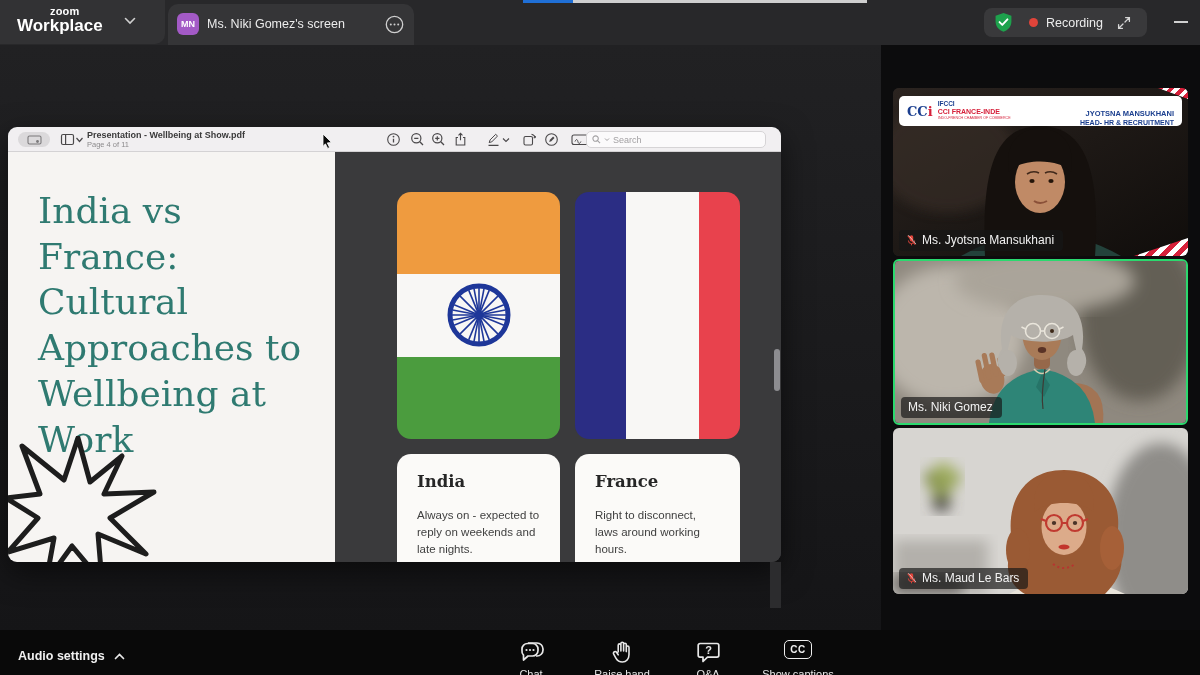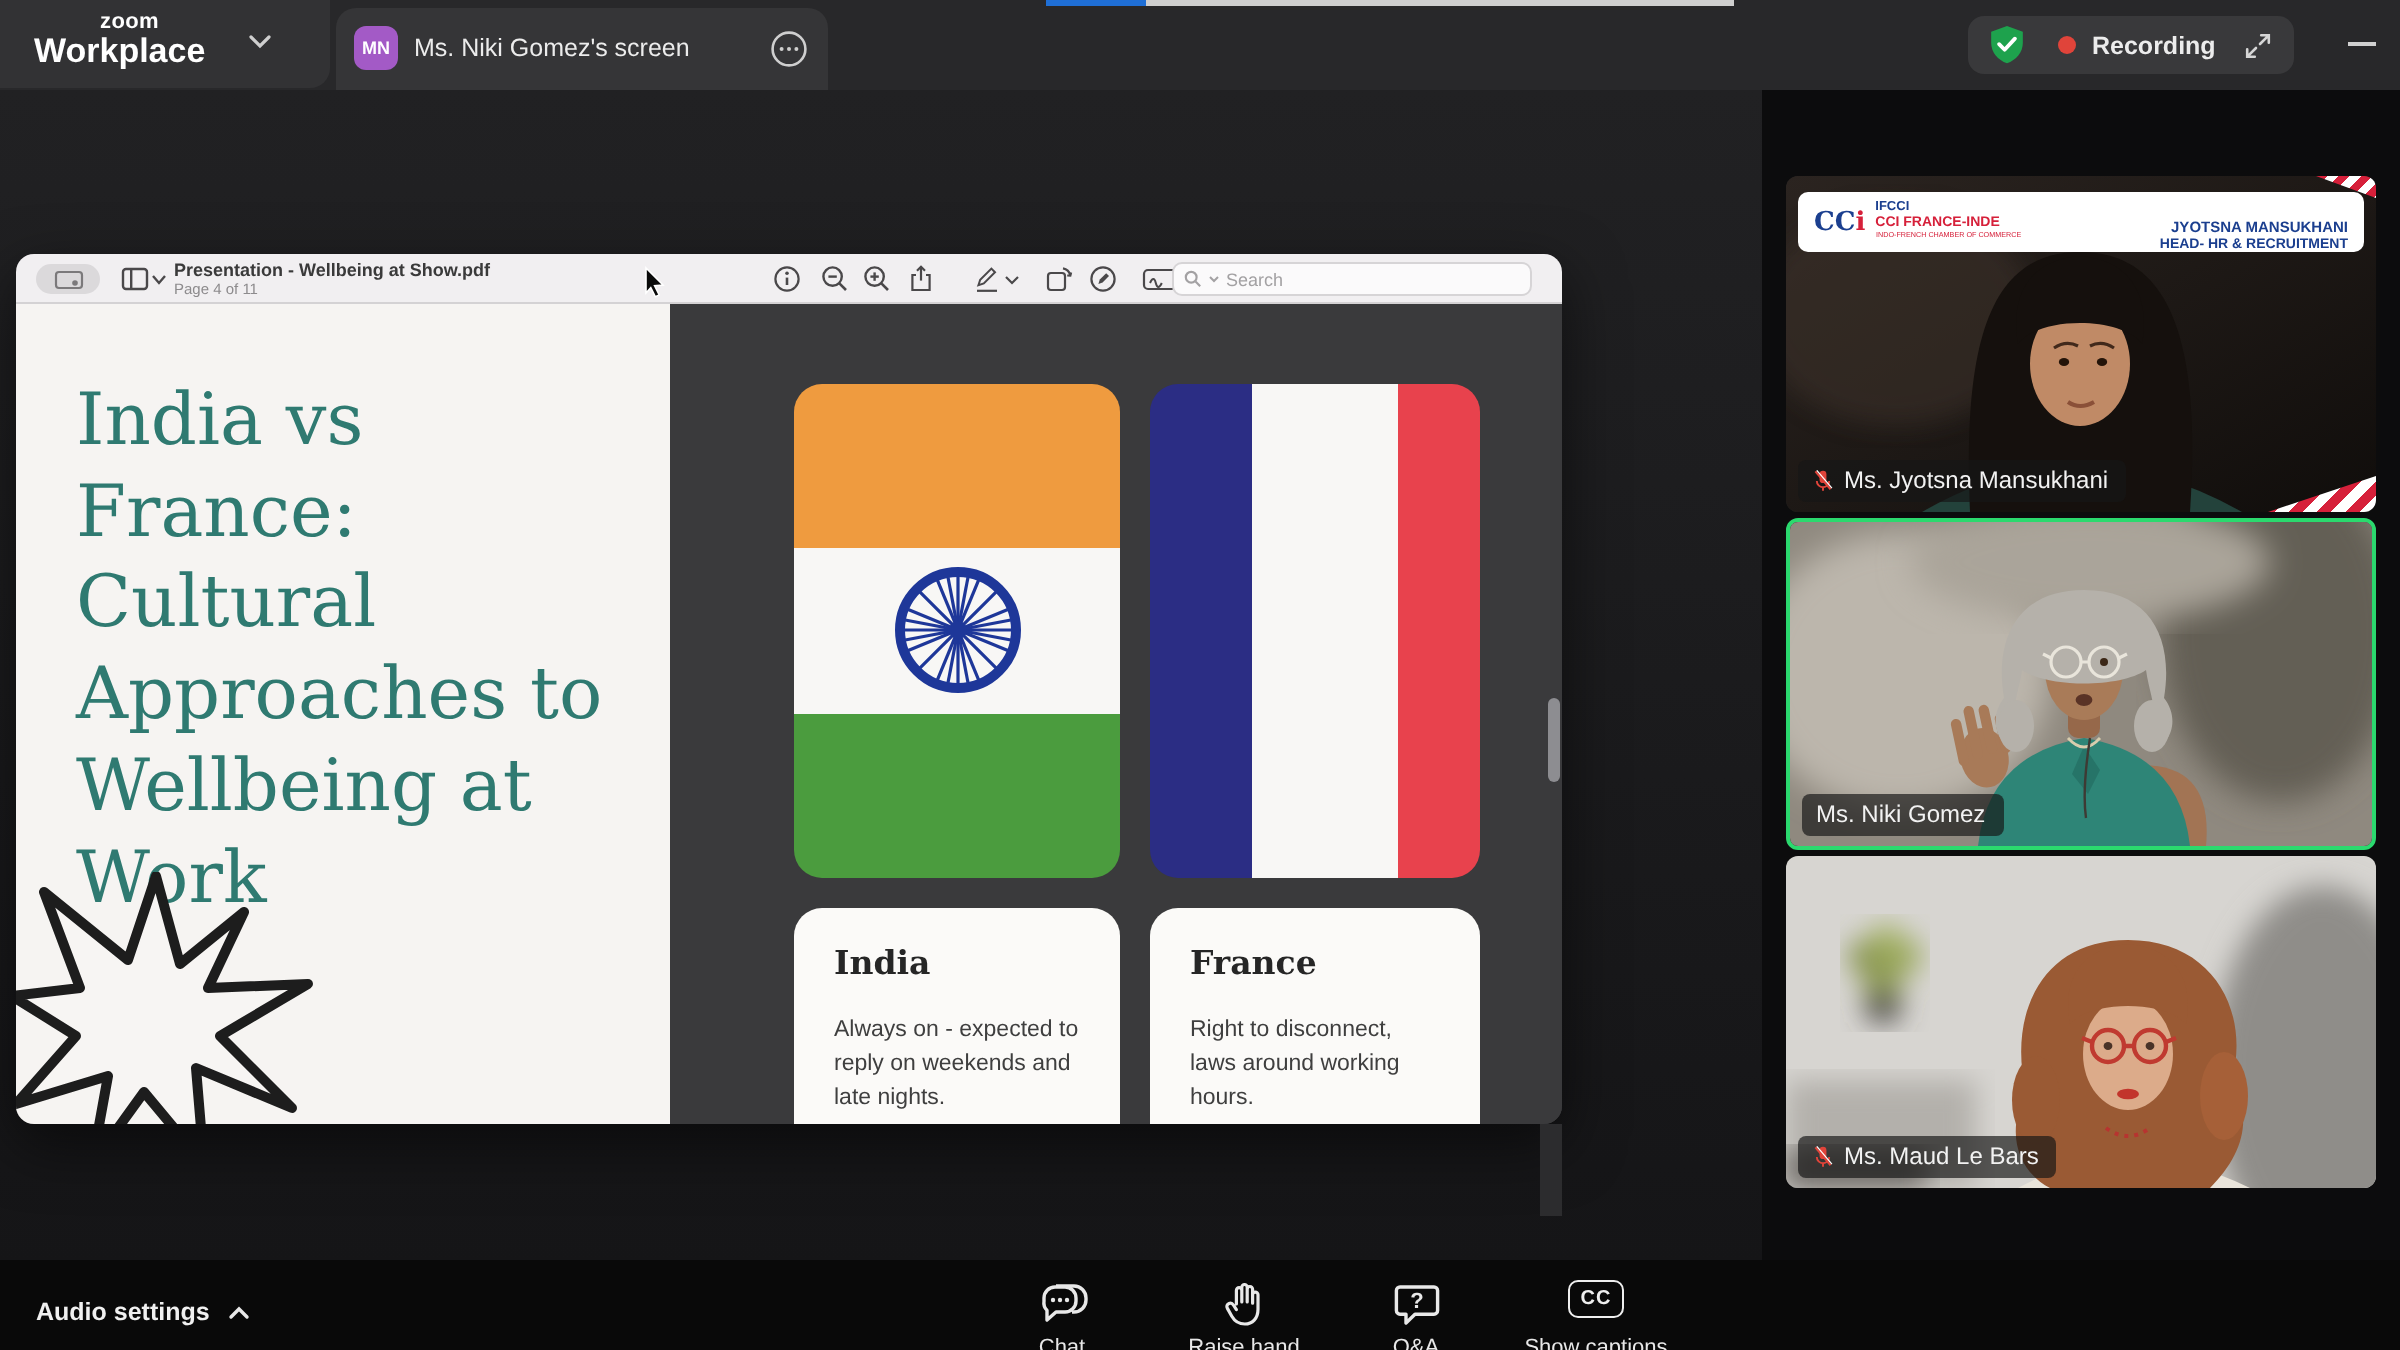--- a/index.html
+++ b/index.html
@@ -12,21 +12,21 @@
   .logo-block { position:absolute; left:0; top:0; width:165px; height:44px; background:#323234; border-radius:0 0 10px 0; cursor:default; }
   .logo-zoom { position:absolute; left:50px; top:5px; font-size:11px; font-weight:bold; color:#fff; letter-spacing:.2px; }
   .logo-wp { position:absolute; left:17px; top:16px; font-size:17px; font-weight:bold; color:#fff; }
   .logo-chev { position:absolute; left:124px; top:17px; }
   .top-strip-blue { position:absolute; left:523px; top:0; width:50px; height:3px; background:#1f6fd6; }
   .top-strip-white { position:absolute; left:573px; top:0; width:294px; height:3px; background:#cfcfcf; }
   .tab { position:absolute; left:168px; top:4px; width:246px; height:41px; background:#353537; border-radius:10px 10px 0 0; }
   .tab-avatar { position:absolute; left:9px; top:9px; width:22px; height:22px; border-radius:6px; background:#a35ac6; color:#fff; font-size:9px; font-weight:bold; display:flex; align-items:center; justify-content:center; }
   .tab-title { position:absolute; left:39px; top:13px; font-size:12.5px; color:#ececec; white-space:nowrap; }
   .tab-more { position:absolute; right:10px; top:11px; }
-  .rec-pill { position:absolute; left:984px; top:8px; width:163px; height:29px; background:#39393b; border-radius:8px; display:flex; align-items:center; padding:0 10px; gap:8px;font-weight:bold; }
+  .rec-pill { position:absolute; left:984px; top:8px; width:163px; height:29px; background:#39393b; border-radius:8px; display:flex; align-items:center; padding:0 10px; gap:8px; }
   .rec-dot { width:9px; height:9px; border-radius:50%; background:#e0443a; margin-left:8px; }
   .rec-label { font-size:12.5px; color:#ececec; }
   .min-btn { position:absolute; left:1174px; top:21px; width:14px; height:2px; background:#d0d0d0; }
 
   
   .share-area { position:absolute; left:0; top:45px; width:881px; height:587px; background:linear-gradient(#212123,#151517); }
   .side-bg { position:absolute; left:881px; top:45px; width:319px; height:587px; background:#0c0c0d; }
 
   
   .pdf-window { position:absolute; left:8px; top:82px; width:773px; height:435px; border-radius:9px; background:#3a3a3c; overflow:hidden; box-shadow:0 10px 30px rgba(0,0,0,.55); }

